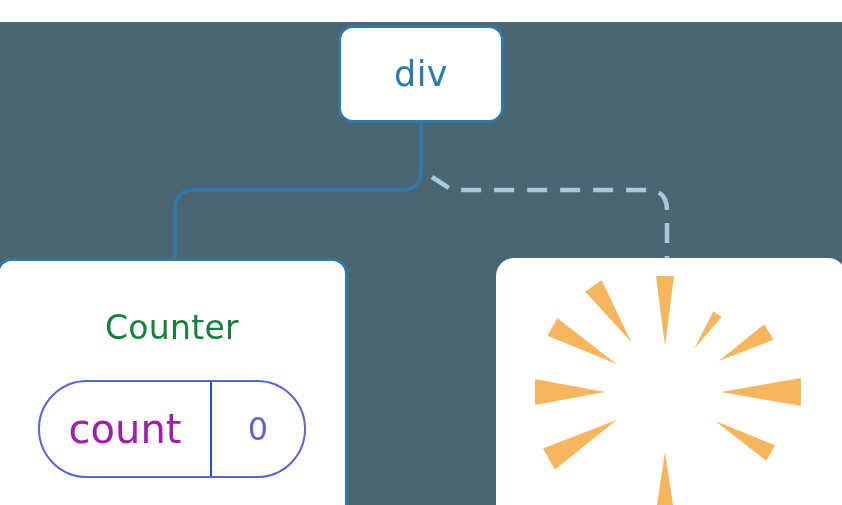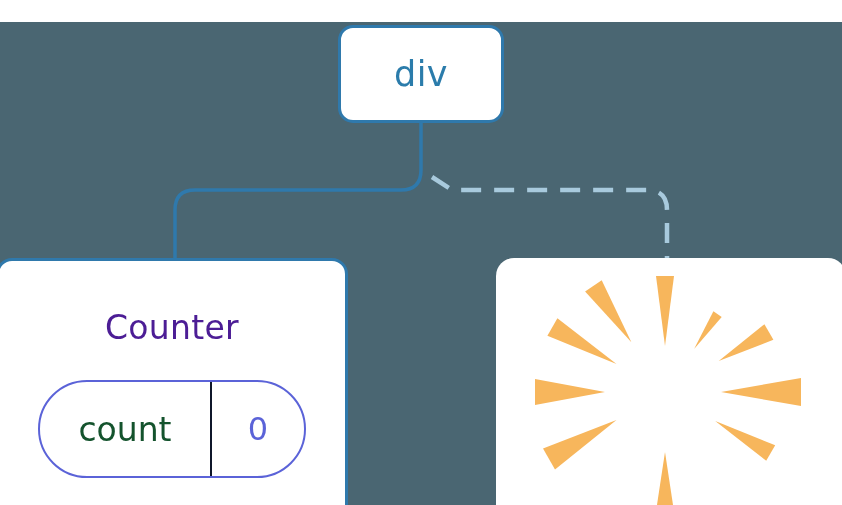--- a/index.html
+++ b/index.html
@@ -62,21 +62,21 @@
     width: 352px;
     height: 272px;
     border: 3px solid #2f79ac;
     border-radius: 16px;
     display: flex;
     flex-direction: column;
     align-items: center;
   }
   .node-counter .node-title {
     font-size: 33px;
-    color: #4c1d95;
+    color: #15803d;
     margin-top: 50px;
     line-height: 1;
     letter-spacing: 0.3px;
   }
 
   
   .state-pill {
     margin-top: 36px;
     width: 268px;
     height: 98px;
@@ -85,23 +85,23 @@
     display: flex;
     align-items: stretch;
     box-sizing: border-box;
     background: #ffffff;
   }
   .state-pill .pill-key {
     flex: 0 0 172px;
     display: flex;
     align-items: center;
     justify-content: center;
-    font-size: 33px;
-    color: #14532d;
-    border-right: 2px solid #0f172a;
+    font-size: 40px;
+    color: #a21caf;
+    border-right: 2px solid #1d4ed8;
     box-sizing: border-box;
   }
   .state-pill .pill-value {
     flex: 1 1 auto;
     display: flex;
     align-items: center;
     justify-content: center;
     font-size: 32px;
     color: #5b63d8;
   }

